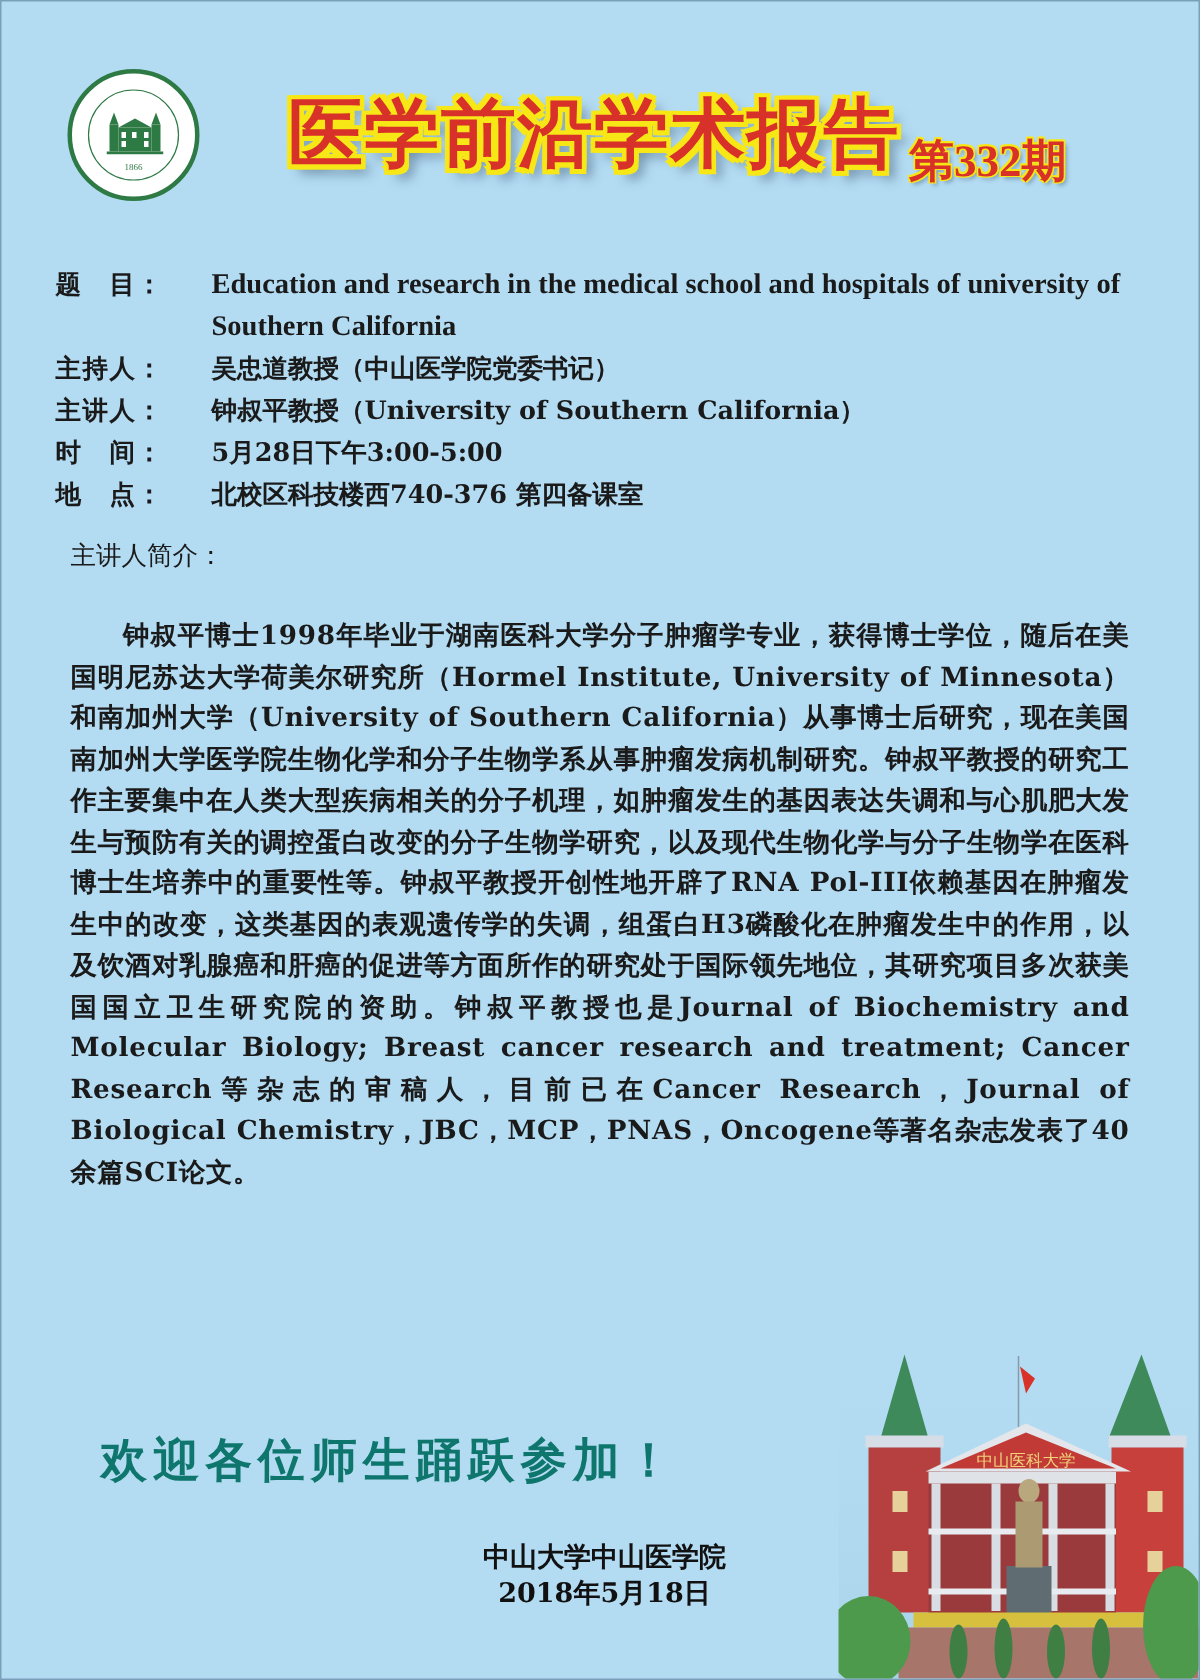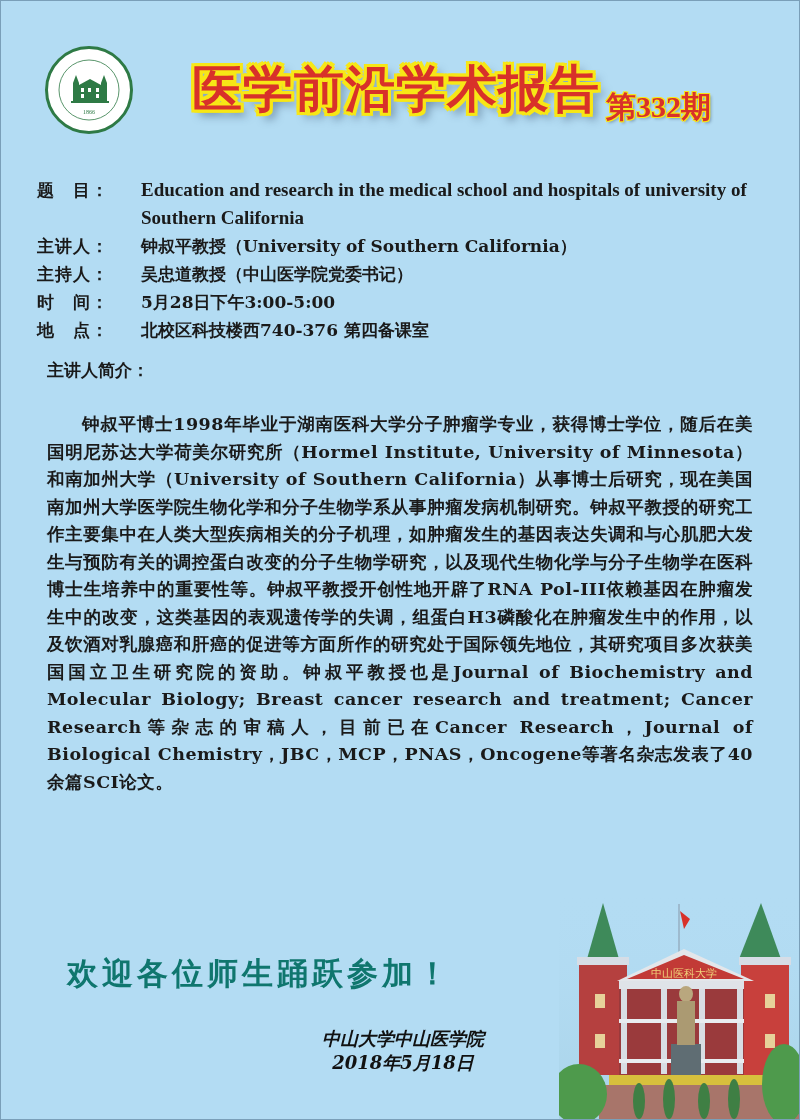--- a/index.html
+++ b/index.html
@@ -44,34 +44,34 @@
       -1px -1px 0 #f7e716, 1px -1px 0 #f7e716, -1px 1px 0 #f7e716, 1px 1px 0 #f7e716,
       2px 2px 3px rgba(40,60,90,0.4);
   }
   
   .info { position:absolute; left:36px; top:175px; width:720px; }
   .info-row { display:flex; font-size:17px; line-height:28px; font-weight:bold; }
   .info-row .lbl { width:92px; flex:none; white-space:pre; letter-spacing:1px; }
   .info-row .val { flex:1;margin-left:12px; }
   .info-row .val.en { font-family:"Liberation Serif", serif; font-size:19px; font-weight:bold; }
   
-  .bio-heading { position:absolute; left:46px; top:358px; font-size:17px; font-weight:bold; }
+  .bio-heading { position:absolute; left:46px; top:358px; font-size:17px; font-weight:normal; }
   .bio {
     position:absolute; left:46px; top:410px; width:706px;
     font-size:17.5px; line-height:27.5px; font-weight:bold; text-align:justify;
     text-indent:2em; letter-spacing:0.5px;
   }
   
   .welcome {
     position:absolute; left:66px; top:952px;
     font-family:"DejaVu Sans", sans-serif; font-weight:bold; font-size:31px; letter-spacing:4px;
     color:#0f766e;
   }
   .org { position:absolute; left:302px; top:1026px; width:200px; text-align:center;
-    font-family:"DejaVu Serif", serif; font-weight:bold; font-size:18px; line-height:24px; color:#111;font-style:italic; }
+    font-family:"DejaVu Serif", serif; font-weight:bold; font-size:18px; line-height:24px; color:#111; }
   
   .campus { position:absolute; right:0; bottom:0; width:240px; height:230px; }
 </style>
 </head>
 <body>
 
 <div class="poster">
 
   <div class="logo">
     <svg class="ring-text" viewBox="0 0 82 82">
@@ -96,26 +96,26 @@
 
   <div class="main-title">医学前沿学术报告</div>
   <div class="issue">第332期</div>
 
   <div class="info">
     <div class="info-row">
       <span class="lbl">题　目：</span>
       <span class="val en">Education and research in the medical school and hospitals of university of Southern California</span>
     </div>
     <div class="info-row">
+      <span class="lbl">主持人：</span>
+      <span class="val">吴忠道教授（中山医学院党委书记）</span>
+    </div>
+    <div class="info-row">
       <span class="lbl">主讲人：</span>
       <span class="val">钟叔平教授（University of Southern California）</span>
-    </div>
-    <div class="info-row">
-      <span class="lbl">主持人：</span>
-      <span class="val">吴忠道教授（中山医学院党委书记）</span>
     </div>
     <div class="info-row">
       <span class="lbl">时　间：</span>
       <span class="val">5月28日下午3:00-5:00</span>
     </div>
     <div class="info-row">
       <span class="lbl">地　点：</span>
       <span class="val">北校区科技楼西740-376 第四备课室</span>
     </div>
   </div>

